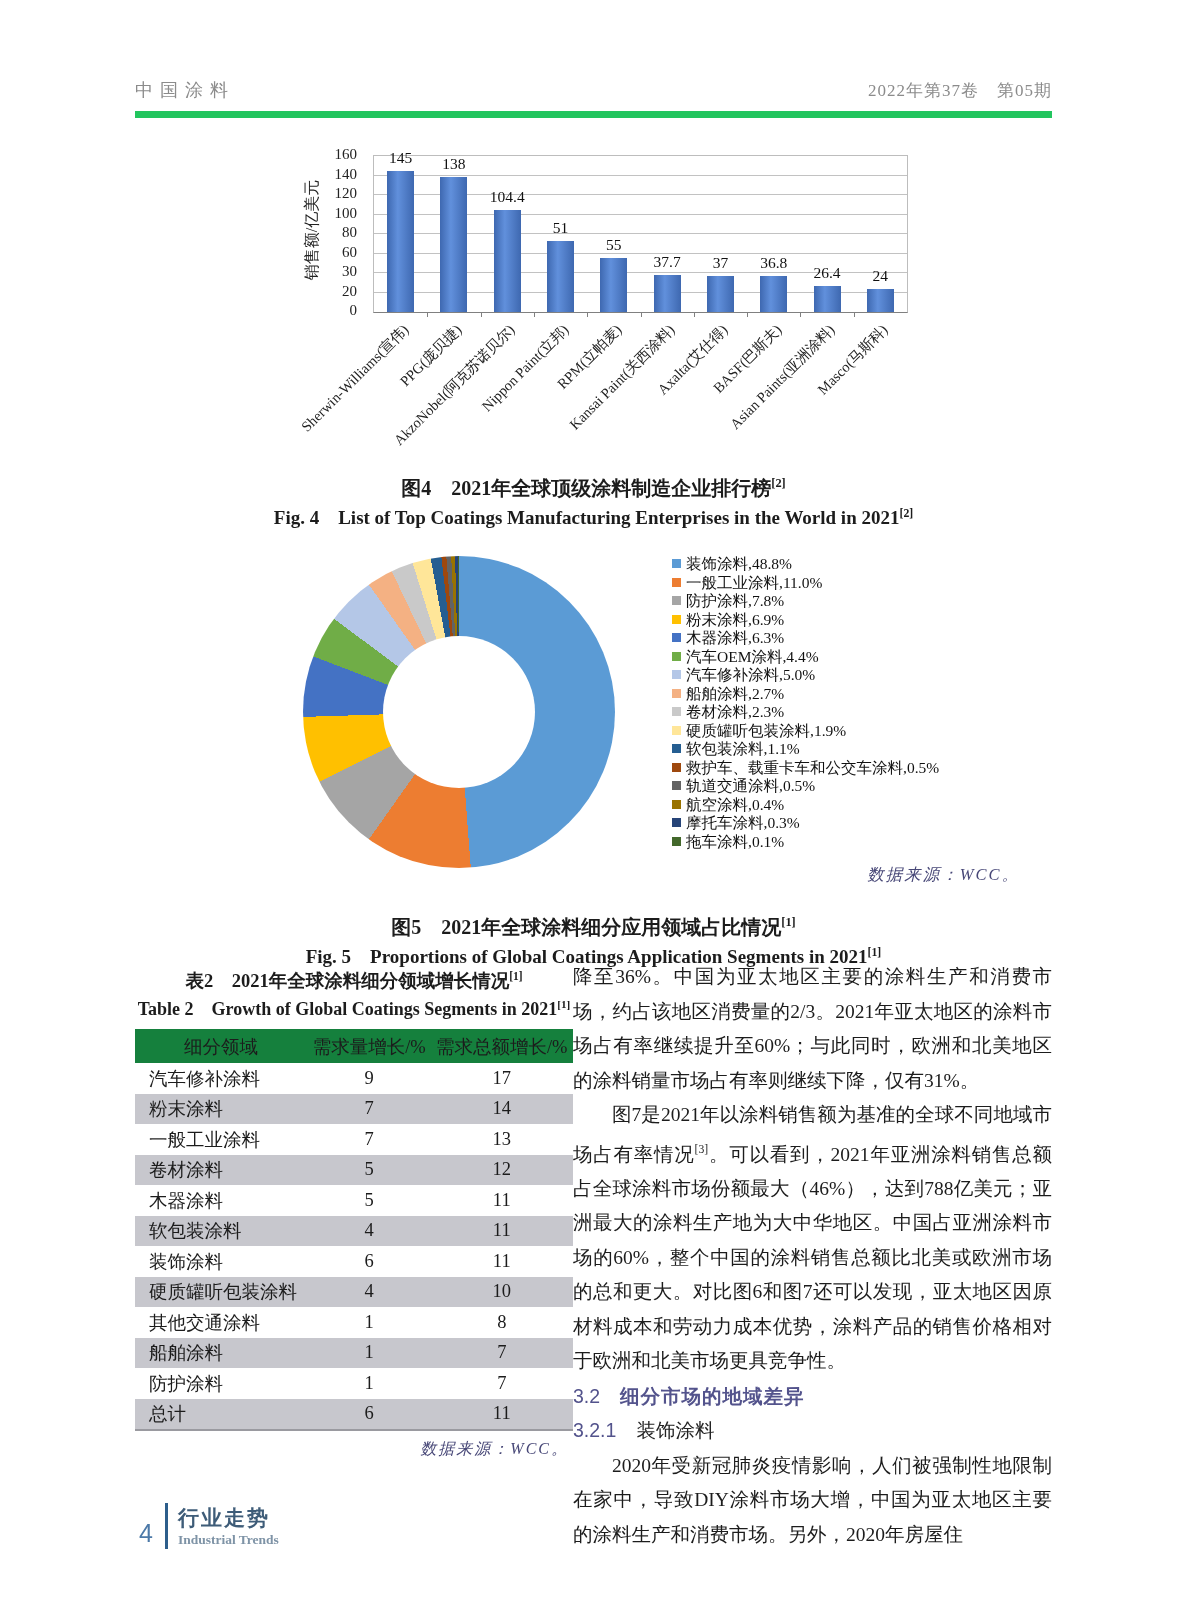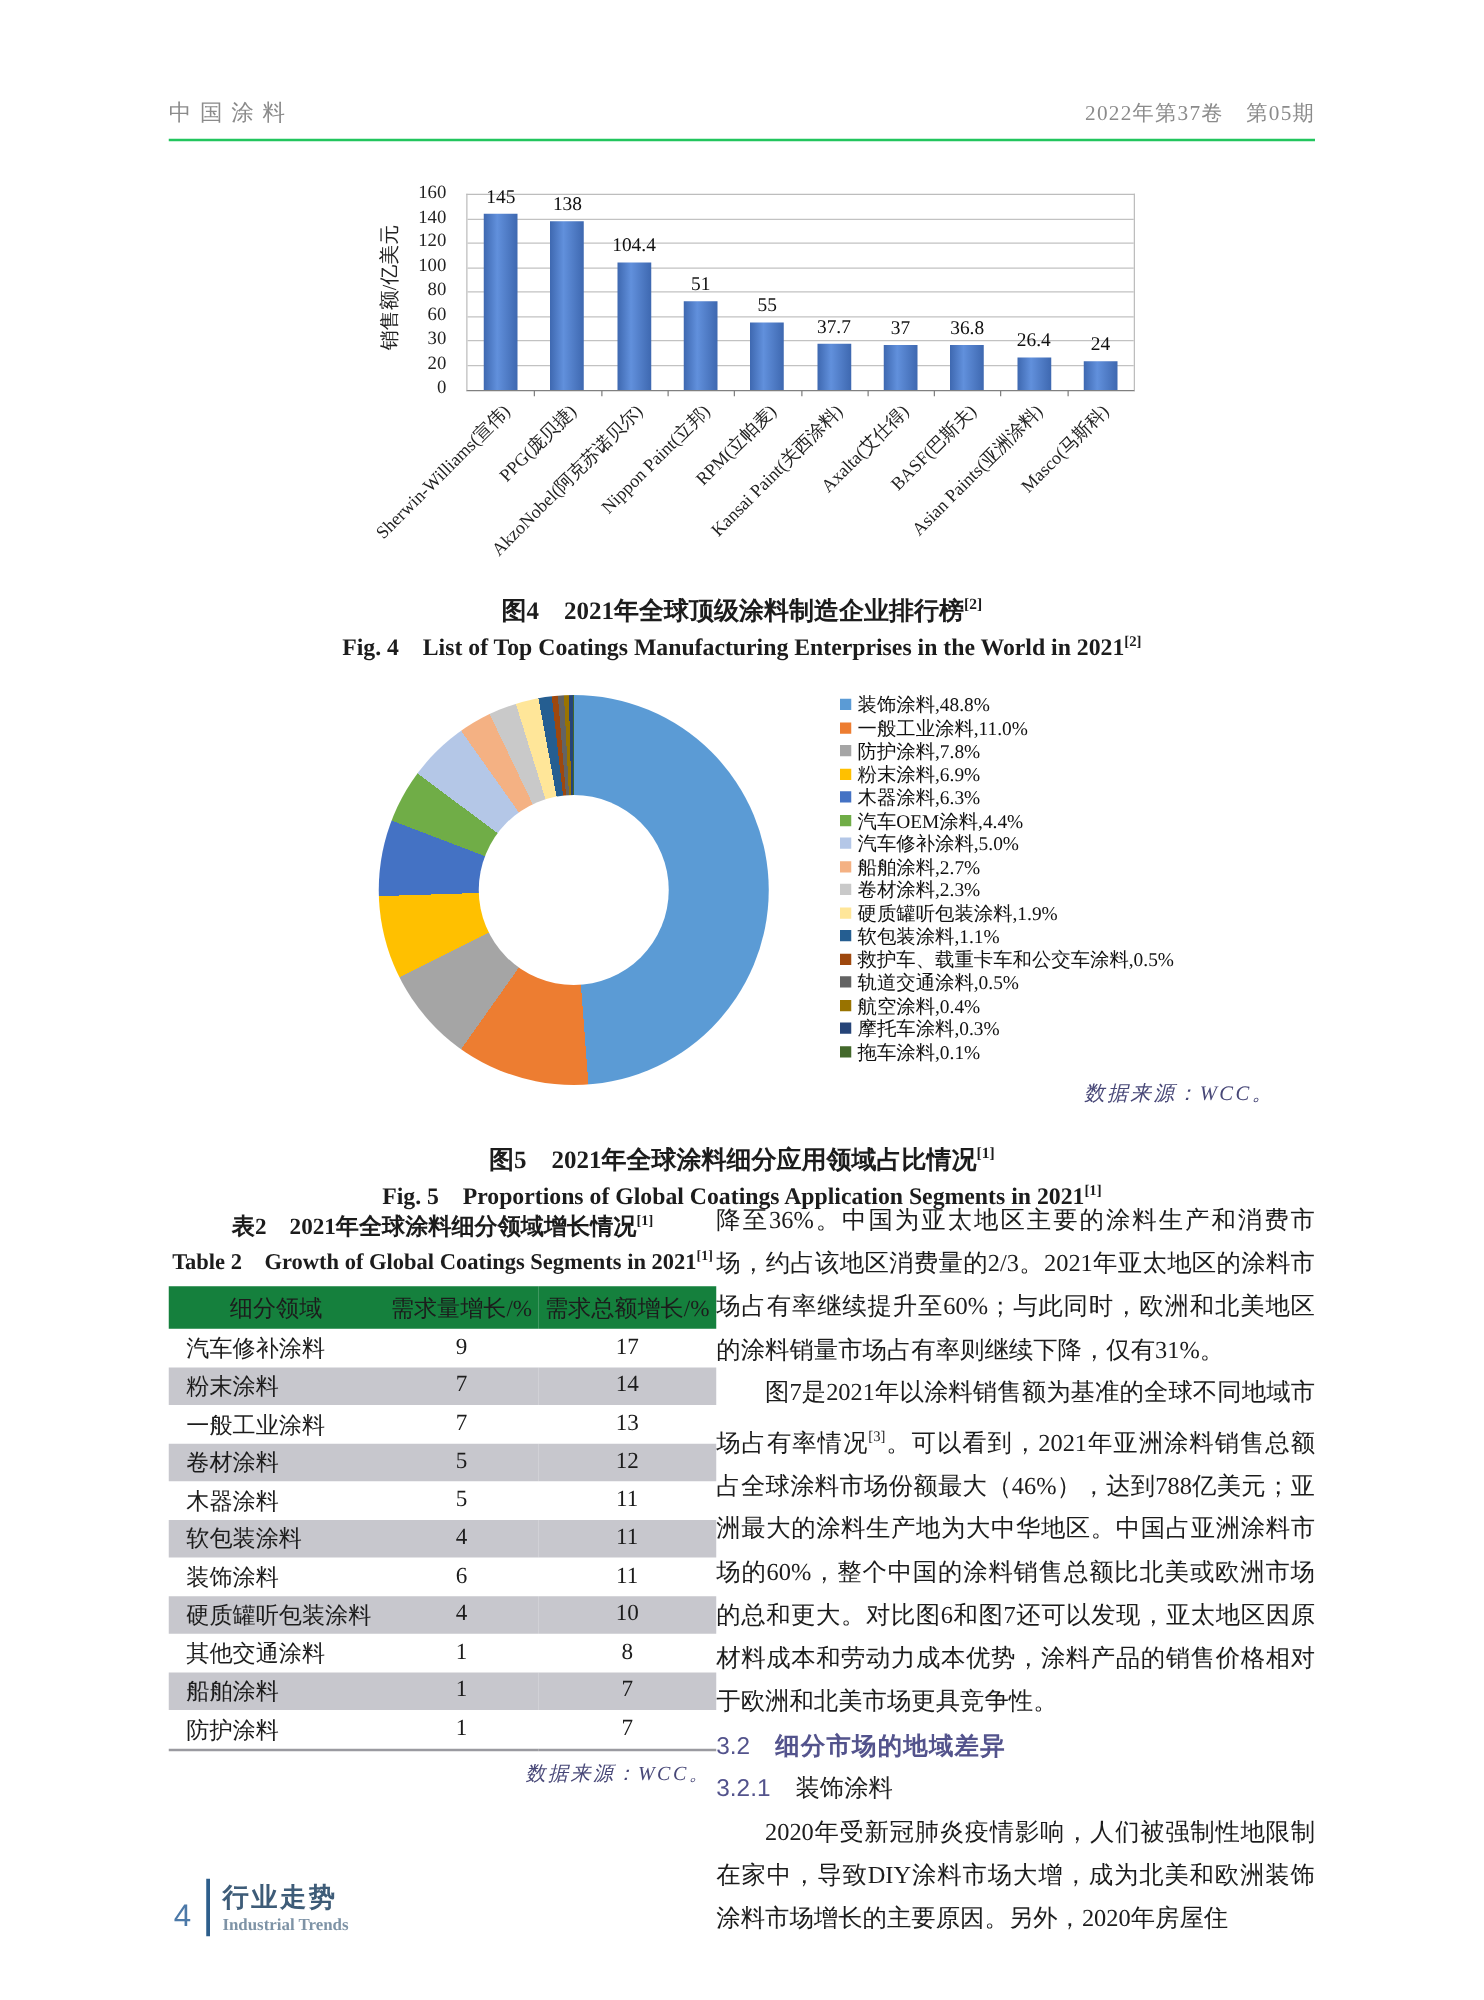--- a/index.html
+++ b/index.html
@@ -1,20 +1,20 @@
 <!DOCTYPE html>
 <html><head>
 <meta charset="utf-8">
 <style>
   html,body { margin:0; padding:0; }
   body { width:1187px; height:1600px; background:#fdfdfd; font-family:"Liberation Serif", serif; color:#1c1c1c; position:relative; }
   .page { position:absolute; inset:0; background:#ffffff; }
 
   
-  .pg-header { position:absolute; left:135px; top:78px; width:917px; display:flex; justify-content:space-between; align-items:baseline; border-bottom:2px solid #22c55e; padding-bottom:9px; }
+  .pg-header { position:absolute; left:135px; top:78px; width:917px; display:flex; justify-content:space-between; align-items:baseline; border-bottom:7px solid #22c55e; padding-bottom:9px; }
   .journal-title { font-size:18px; color:#8b8b8b; letter-spacing:7px; }
   .issue-info { font-size:17px; color:#8b8b8b; letter-spacing:1px; }
 
   
   .fig4 { position:absolute; left:135px; top:135px; width:917px; height:400px; }
   .bar-ytitle { position:absolute; left:77px; top:85px; width:200px; height:20px; text-align:center; font-size:16px; color:#222; transform:rotate(-90deg); }
   .bar-yaxis { position:absolute; left:180px; top:20px; width:50px; height:156px; }
   .bar-yaxis .ytick { position:absolute; right:8px; font-size:15px; color:#222; }
   .bar-plot { position:absolute; left:238px; top:20px; width:533px; height:156px; border:1px solid #bdbdbd; border-bottom:1px solid #808080; }
   .gridline { position:absolute; left:0; width:100%; height:1px; background:#c2c2c2; }
@@ -234,31 +234,36 @@
             <tr>
               <td>船舶涂料</td>
               <td>1</td>
               <td>7</td>
             </tr>
             <tr>
               <td>防护涂料</td>
               <td>1</td>
               <td>7</td>
             </tr>
+            <tr>
+              <td>总计</td>
+              <td>6</td>
+              <td>11</td>
+            </tr>
           </tbody>
       </table>
       <span class="src-note">数据来源：WCC。</span>
     </div>
 
     <div class="right-col">
       <p>降至36%。中国为亚太地区主要的涂料生产和消费市场，约占该地区消费量的2/3。2021年亚太地区的涂料市场占有率继续提升至60%；与此同时，欧洲和北美地区的涂料销量市场占有率则继续下降，仅有31%。</p>
       <p class="indent"><span>图7是2021年以涂料销售额为基准的全球不同地域市场占有率情况</span><sup>[3]</sup><span>。可以看到，2021年亚洲涂料销售总额占全球涂料市场份额最大（46%），达到788亿美元；亚洲最大的涂料生产地为大中华地区。中国占亚洲涂料市场的60%，整个中国的涂料销售总额比北美或欧洲市场的总和更大。对比图6和图7还可以发现，亚太地区因原材料成本和劳动力成本优势，涂料产品的销售价格相对于欧洲和北美市场更具竞争性。</span></p>
       <p class="h32"><span class="hnum">3.2</span><span class="htext">细分市场的地域差异</span></p>
       <p class="h321"><span class="hnum">3.2.1</span><span class="htext">装饰涂料</span></p>
-      <p class="indent">2020年受新冠肺炎疫情影响，人们被强制性地限制在家中，导致DIY涂料市场大增，成为北美和欧洲装饰涂料市场增长的主要原因。另外，2020年房屋住</p>
+      <p class="indent">2020年受新冠肺炎疫情影响，人们被强制性地限制在家中，导致DIY涂料市场大增，中国为亚太地区主要的涂料生产和消费市场。另外，2020年房屋住</p>
     </div>
   </section>
 
   <footer class="pg-footer">
     <span class="page-num">4</span>
     <span class="footer-bar"></span>
     <span>
       <span class="footer-zh" style="display:block">行业走势</span>
       <span class="footer-en" style="display:block">Industrial Trends</span>
     </span>

